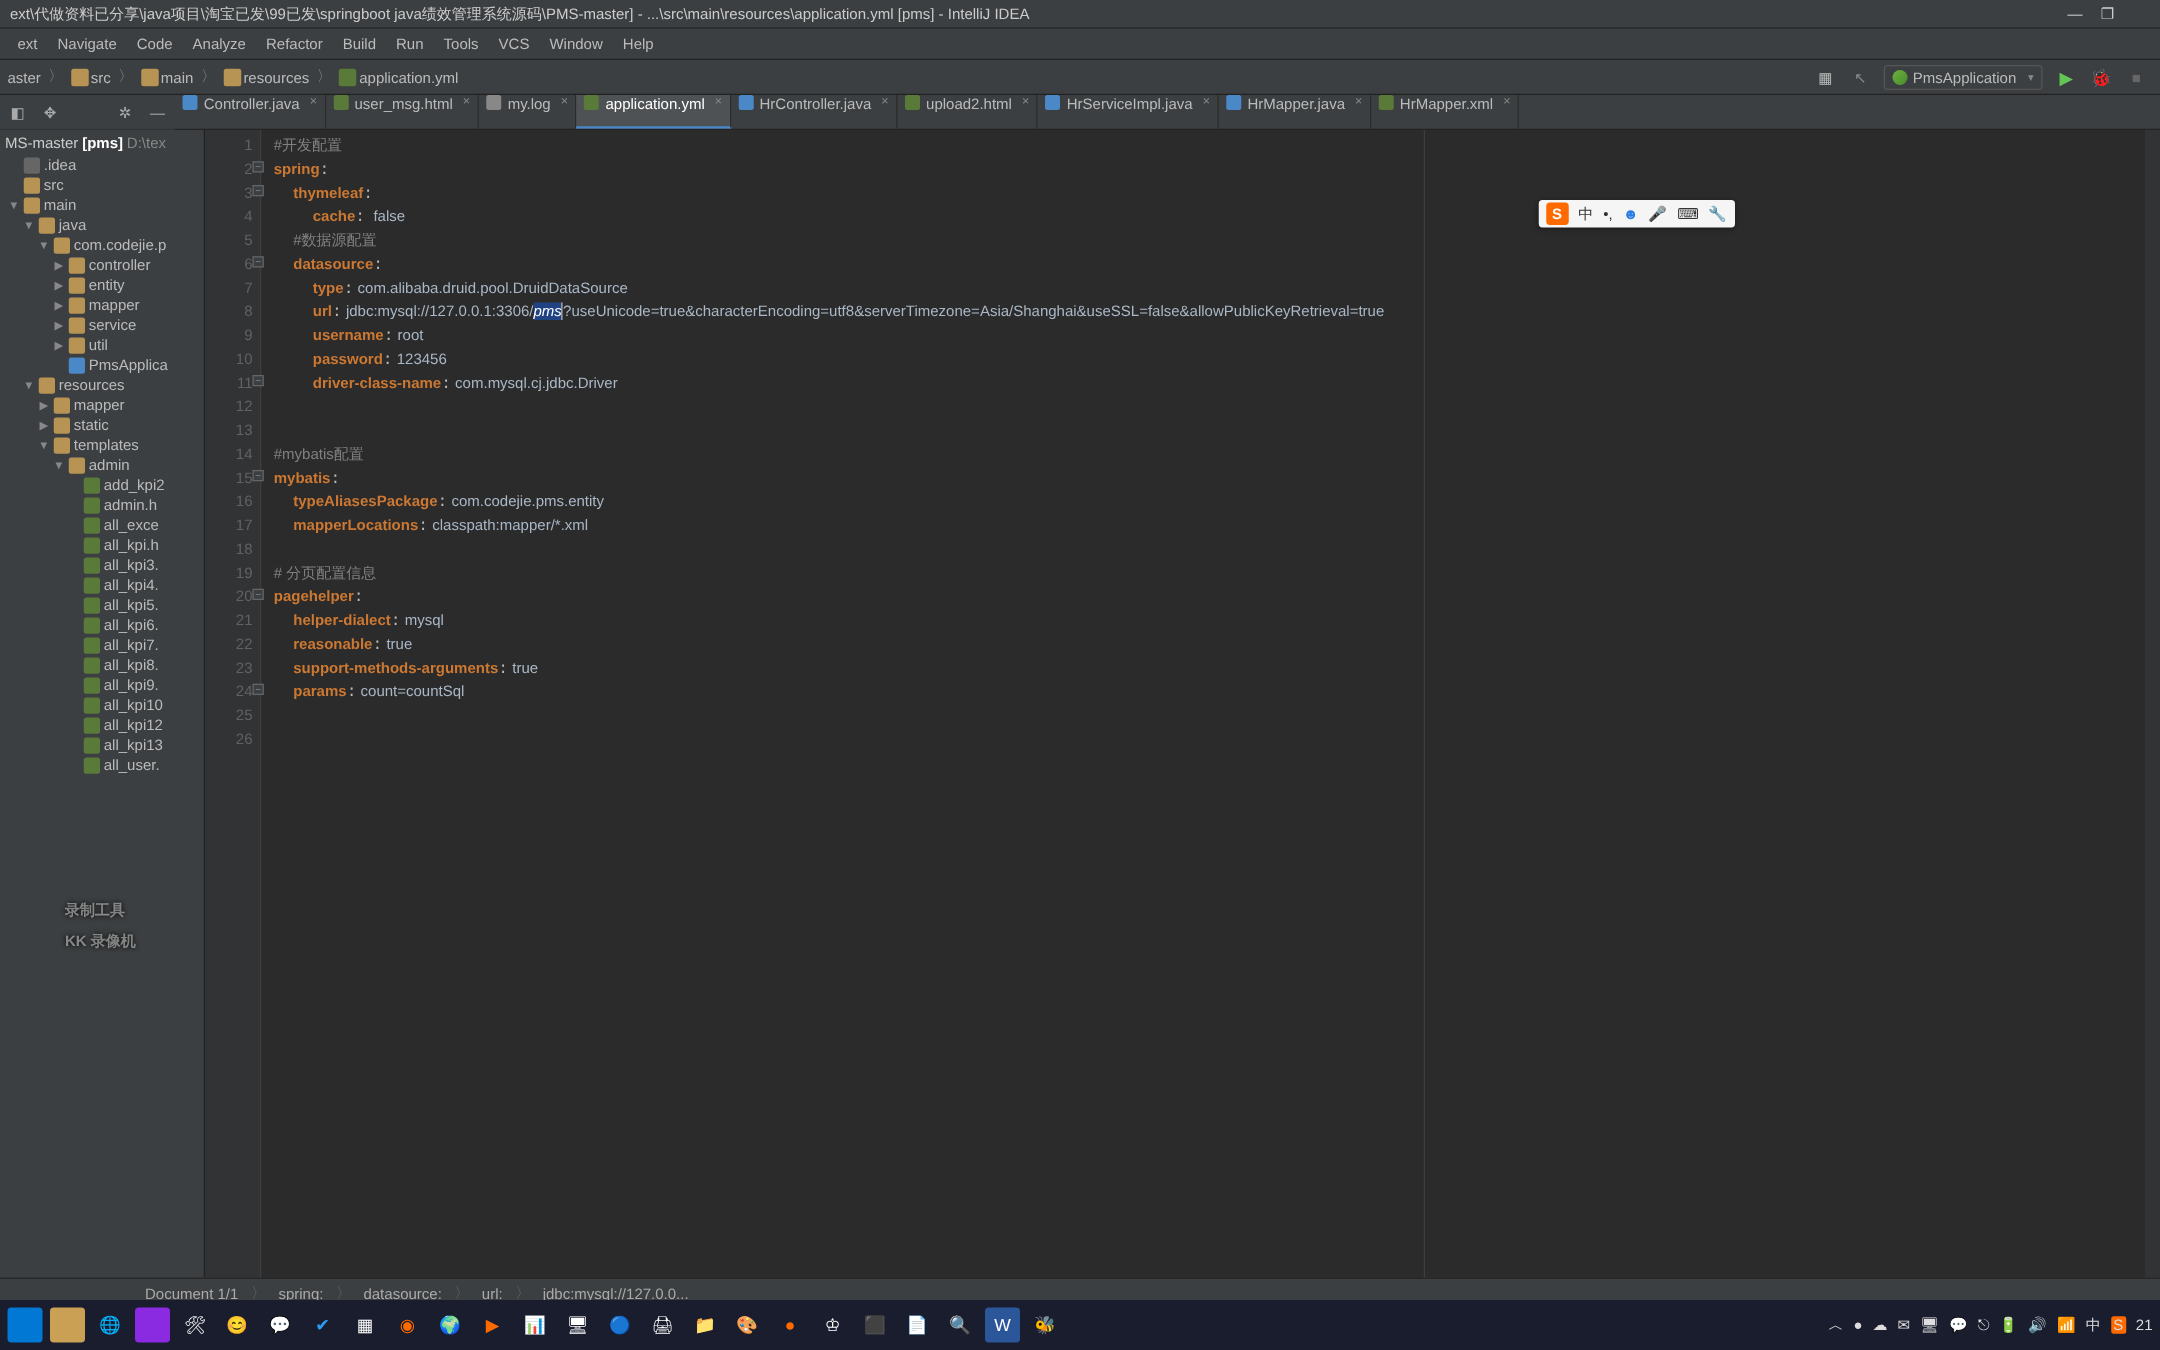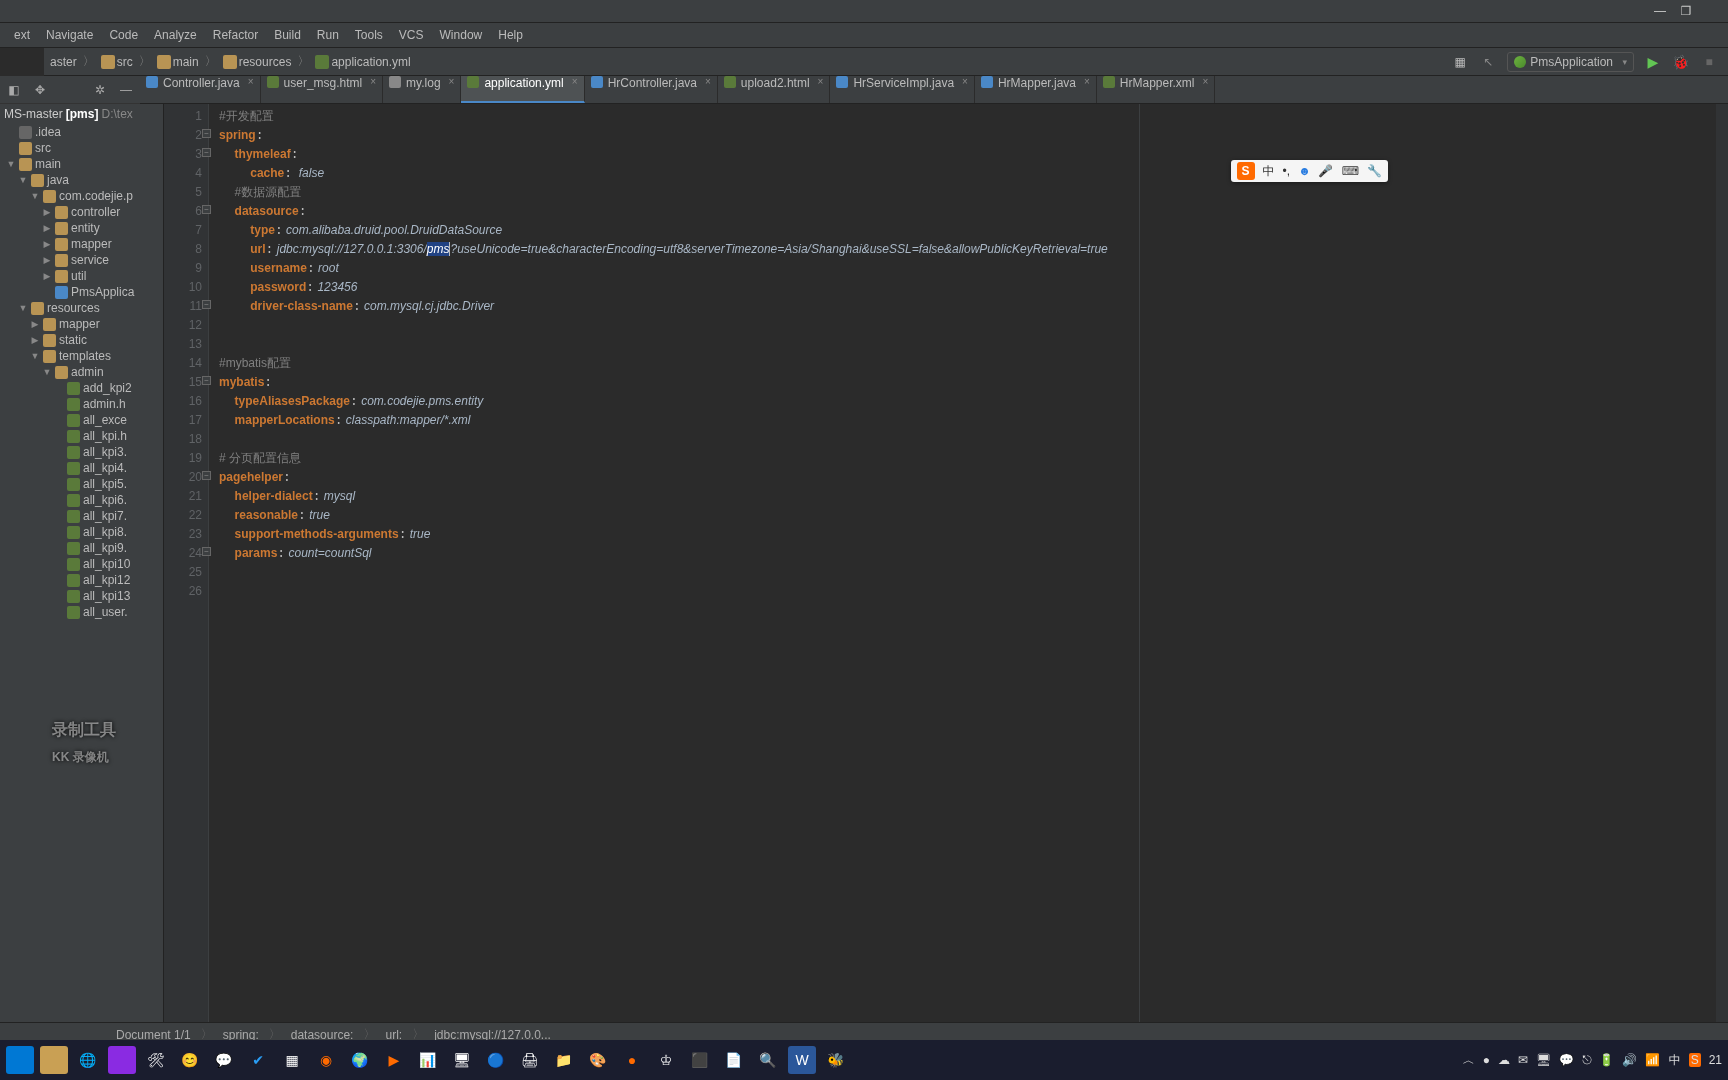--- a/index.html
+++ b/index.html
@@ -8,21 +8,21 @@
 
 #titlebar { height:23px; background:#3c3f41; color:#ccc; padding:3px 8px; display:flex; align-items:center; border-bottom:1px solid #222; }
 #titlebar .wc { margin-left:auto; display:flex; gap:10px; }
 #titlebar .wc span { width:16px; text-align:center; }
 
 
 #menubar { height:25px; background:#3c3f41; display:flex; align-items:center; padding:0 6px; border-bottom:1px solid #222; }
 #menubar span { padding:3px 8px; color:#bbb; cursor:pointer; }
 
 
-#navbar { height:28px; background:#3c3f41; display:flex; align-items:center; border-bottom:1px solid #222;margin-left:44px; }
+#navbar { height:28px; background:#3c3f41; display:flex; align-items:center; border-bottom:1px solid #222; }
 #navbar .crumb { display:flex; align-items:center; gap:2px; padding-left:6px; }
 #navbar .crumb span { color:#bbb; }
 #navbar .crumb .sep { color:#888; padding:0 4px; }
 #navbar .crumb .ico { width:14px; height:14px; display:inline-block; }
 .fold-ico { background:#b89454; border-radius:2px; }
 .yml-ico { background:#5a7a3a; border-radius:2px; }
 #navbar .right { margin-left:auto; display:flex; align-items:center; gap:10px; padding-right:10px; }
 #navbar .right .btn { width:18px; height:18px; display:flex; align-items:center; justify-content:center; }
 #navbar .run-config { background:#3c3f41; border:1px solid #555; border-radius:3px; padding:2px 20px 2px 6px; position:relative; display:flex; align-items:center; gap:4px; }
 #navbar .run-config .sb-ico { width:12px;height:12px;background:linear-gradient(135deg,#6db33f,#4a8a2c); border-radius:50%; }
@@ -67,21 +67,21 @@
 #gutter { width:45px; background:#313335; text-align:right; padding:3px 6px 0 0; color:#606366; font-family:Consolas,monospace; font-size:12px; line-height:19px; border-right:1px solid #3c3f41; }
 #gutter div { height:19px; position:relative; }
 #gutter .fold { position:absolute; right:-9px; top:3px; width:9px; height:9px; border:1px solid #666; background:#3c3f41; font-size:8px; line-height:7px; text-align:center; color:#888; }
 #code { flex:1; padding:3px 0 0 10px; font-family:Consolas,"Courier New",monospace; font-size:13px; line-height:19px; white-space:pre; }
 #rmin { width:12px; background:#313335; }
 .right-split-line { position:absolute; left:975px; top:0; bottom:0; width:1px; background:#3c3f41; }
 
 
 .cm { color:#808080; }
 .key { color:#cc7832; font-weight:bold; }
-.str { color:#a9b7c6;font-style:italic; }
+.str { color:#a9b7c6; }
 .sel { background:#214283; color:#fff;font-style:italic; }
 .caret { border-left:1px solid #bbb; }
 
 
 #doc-crumb { height:24px; background:#3c3f41; border-top:1px solid #222; display:flex; align-items:center; padding-left:116px; color:#aaa; gap:4px; }
 #doc-crumb .sep { color:#666; padding:0 6px; }
 
 
 #bottomtabs { height:22px; background:#3c3f41; border-top:1px solid #222; display:flex; align-items:center; padding-left:6px; color:#bbb; gap:16px; position:relative; }
 #bottomtabs .evt { margin-left:auto; margin-right:8px; display:flex; align-items:center; gap:4px; }
@@ -90,36 +90,37 @@
 
 #status { height:22px; background:#3c3f41; border-top:1px solid #222; display:flex; align-items:center; color:#bbb; padding:0 8px; }
 #status .msg { flex:1; white-space:nowrap; overflow:hidden; }
 #status .scroll { width:150px; height:8px; background:#555; border-radius:4px; margin:0 10px; position:relative; }
 #status .right { display:flex; gap:10px; }
 #status .right span { white-space:nowrap; }
 .carety::after { content:"▾"; font-size:8px; margin-left:2px; color:#888; }
 
 
 #watermark { position:absolute; left:52px; top:720px; color:rgba(200,200,200,0.6); font-size:26px; font-weight:bold; pointer-events:none; text-shadow:0 0 4px #000; }
-#watermark .small { font-size:16px; display:block; margin-bottom:-4px; }
+#watermark .small { font-size:12px; display:block; margin-bottom:-4px; }
 
 
 #ime { position:absolute; right:340px; top:160px; background:#f5f5f5; color:#333; border-radius:3px; display:flex; align-items:center; height:22px; padding:0 6px; gap:8px; box-shadow:0 1px 4px rgba(0,0,0,.4); }
 #ime .logo { background:#ff6a00; color:#fff; width:18px;height:18px; border-radius:3px; display:flex;align-items:center;justify-content:center; font-weight:bold; }
 #ime span { font-size:12px; }
 
 
 #taskbar { position:absolute; bottom:0; left:0; right:0; height:40px; background:#1a1d2e; display:flex; align-items:center; padding:0 6px; gap:6px; }
 #taskbar .tb { width:28px; height:28px; border-radius:3px; display:flex; align-items:center; justify-content:center; font-size:14px; color:#fff; }
 #taskbar .tray { margin-left:auto; display:flex; align-items:center; gap:8px; color:#ddd; font-size:12px; }
 </style>
 </head>
 <body>
 
 <div id="titlebar">
+  <span>ext\代做资料已分享\java项目\淘宝已发\99已发\springboot java绩效管理系统源码\PMS-master] - ...\src\main\resources\application.yml [pms] - IntelliJ IDEA</span>
   <div class="wc">
     <span>—</span>
     <span>❐</span>
     <span></span>
   </div>
 </div>
 
 <div id="menubar">
     <span>ext</span>
     <span>Navigate</span>

